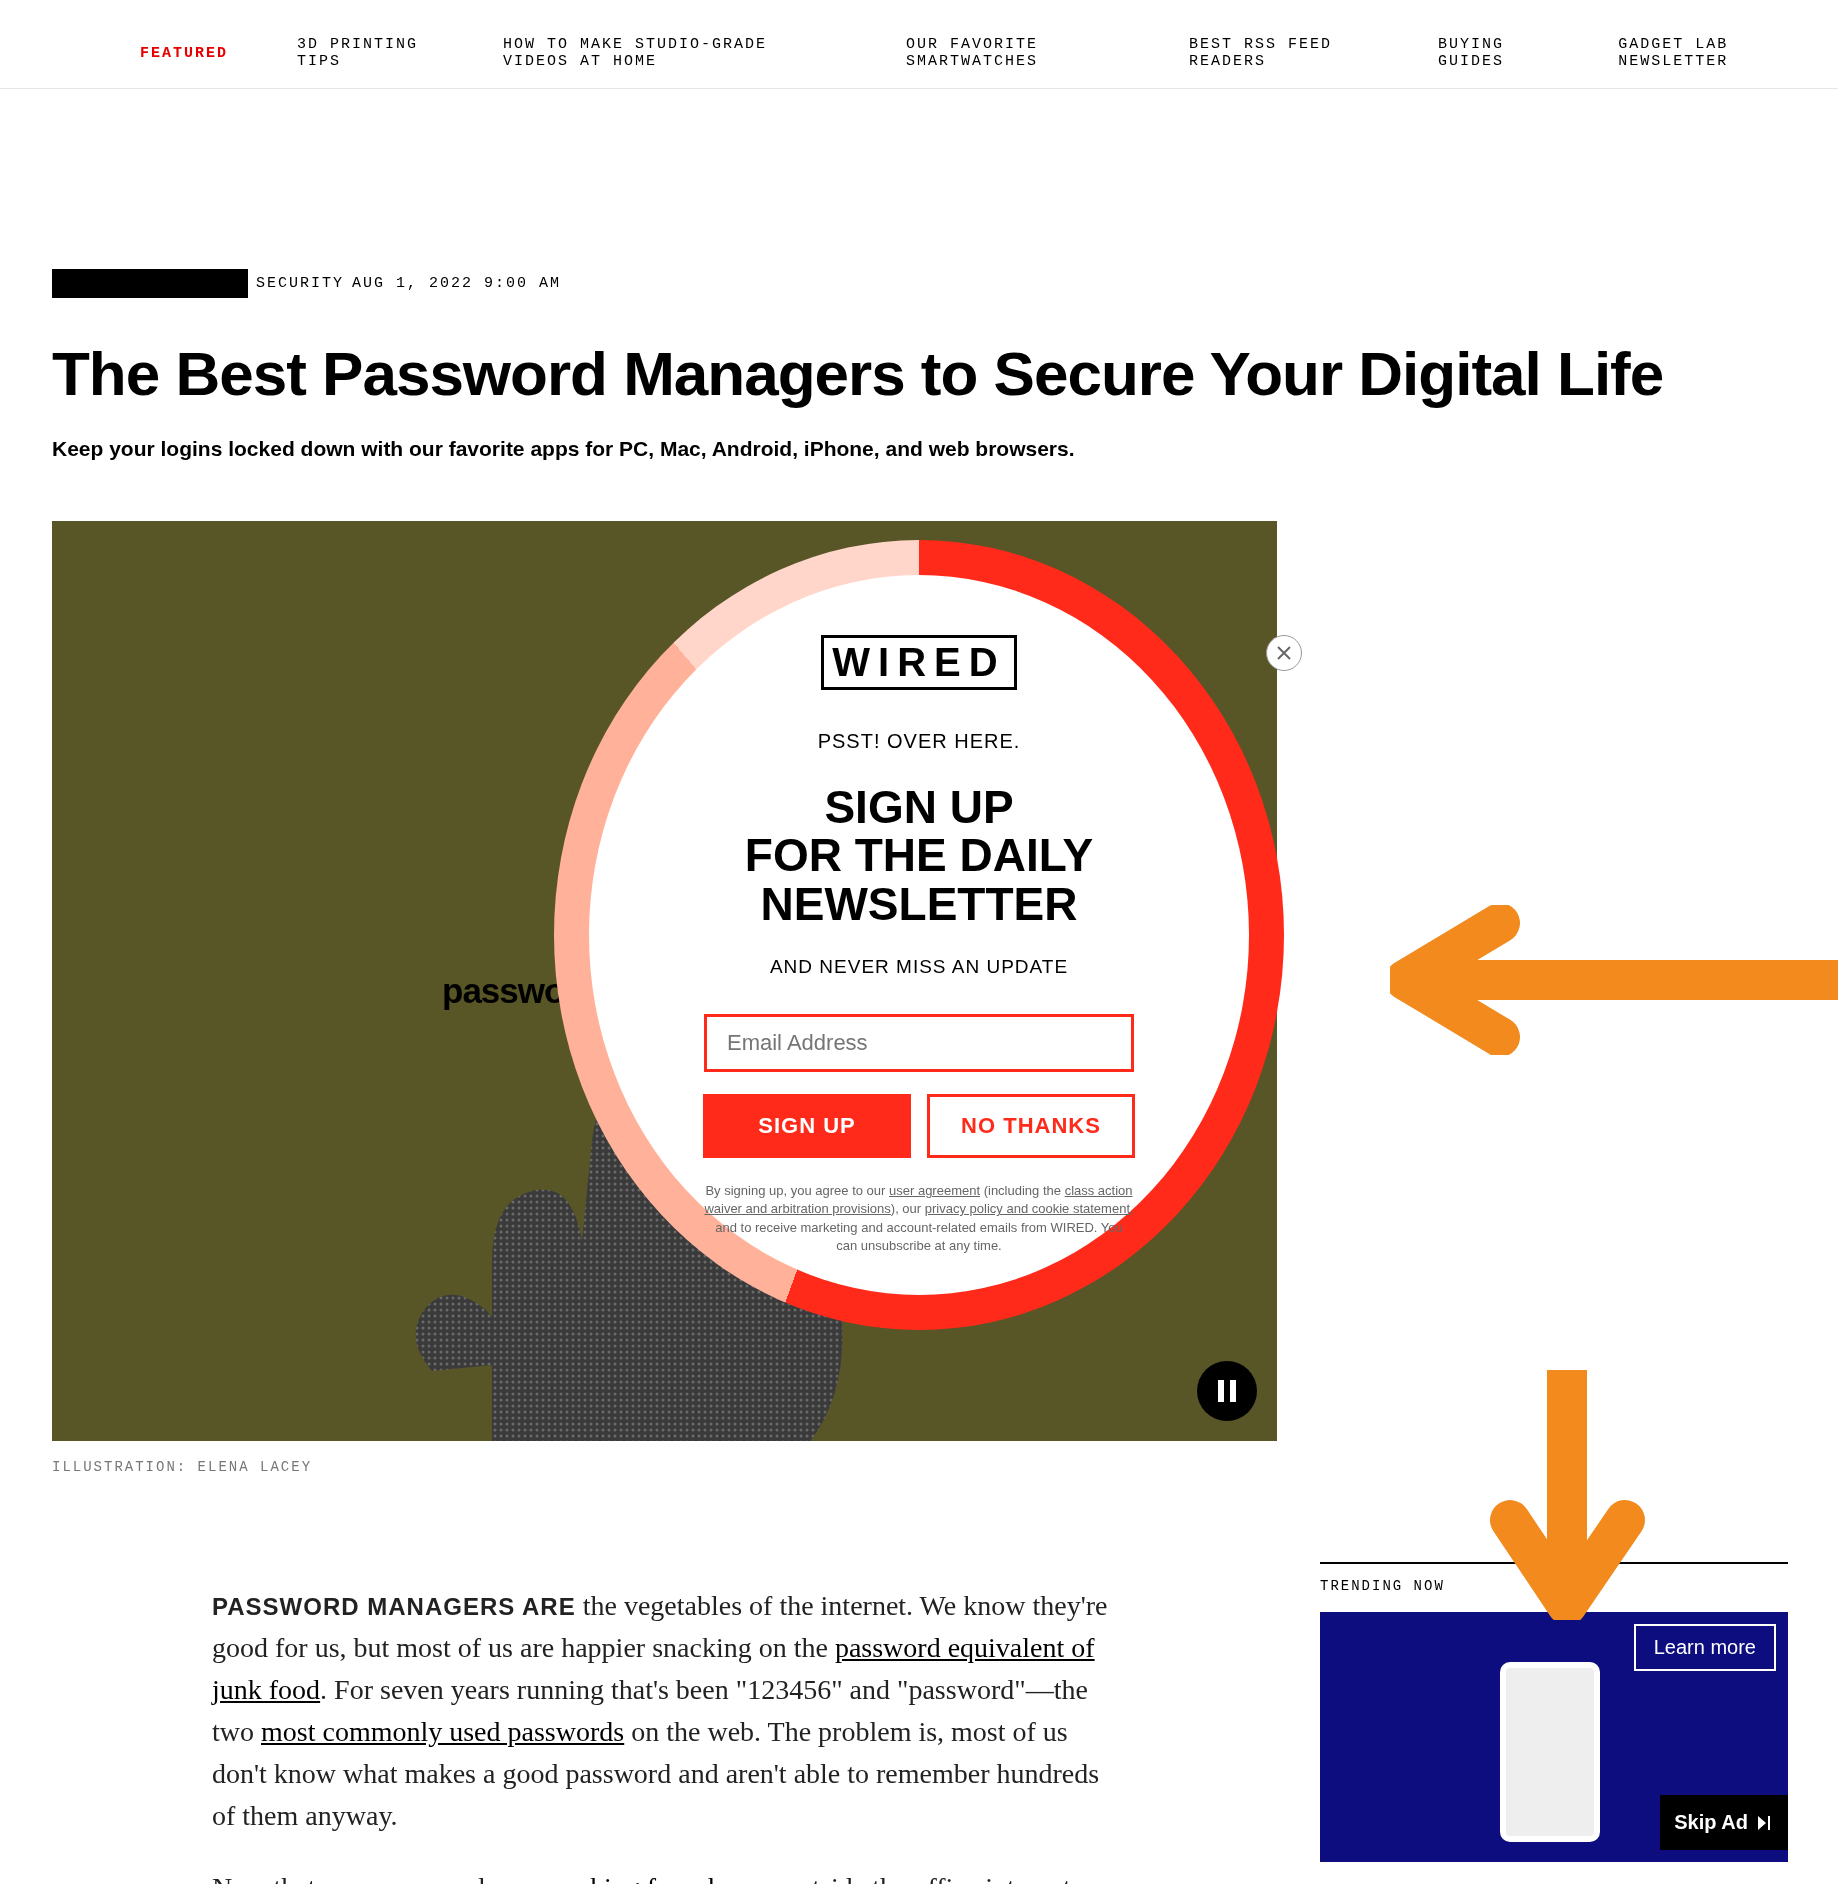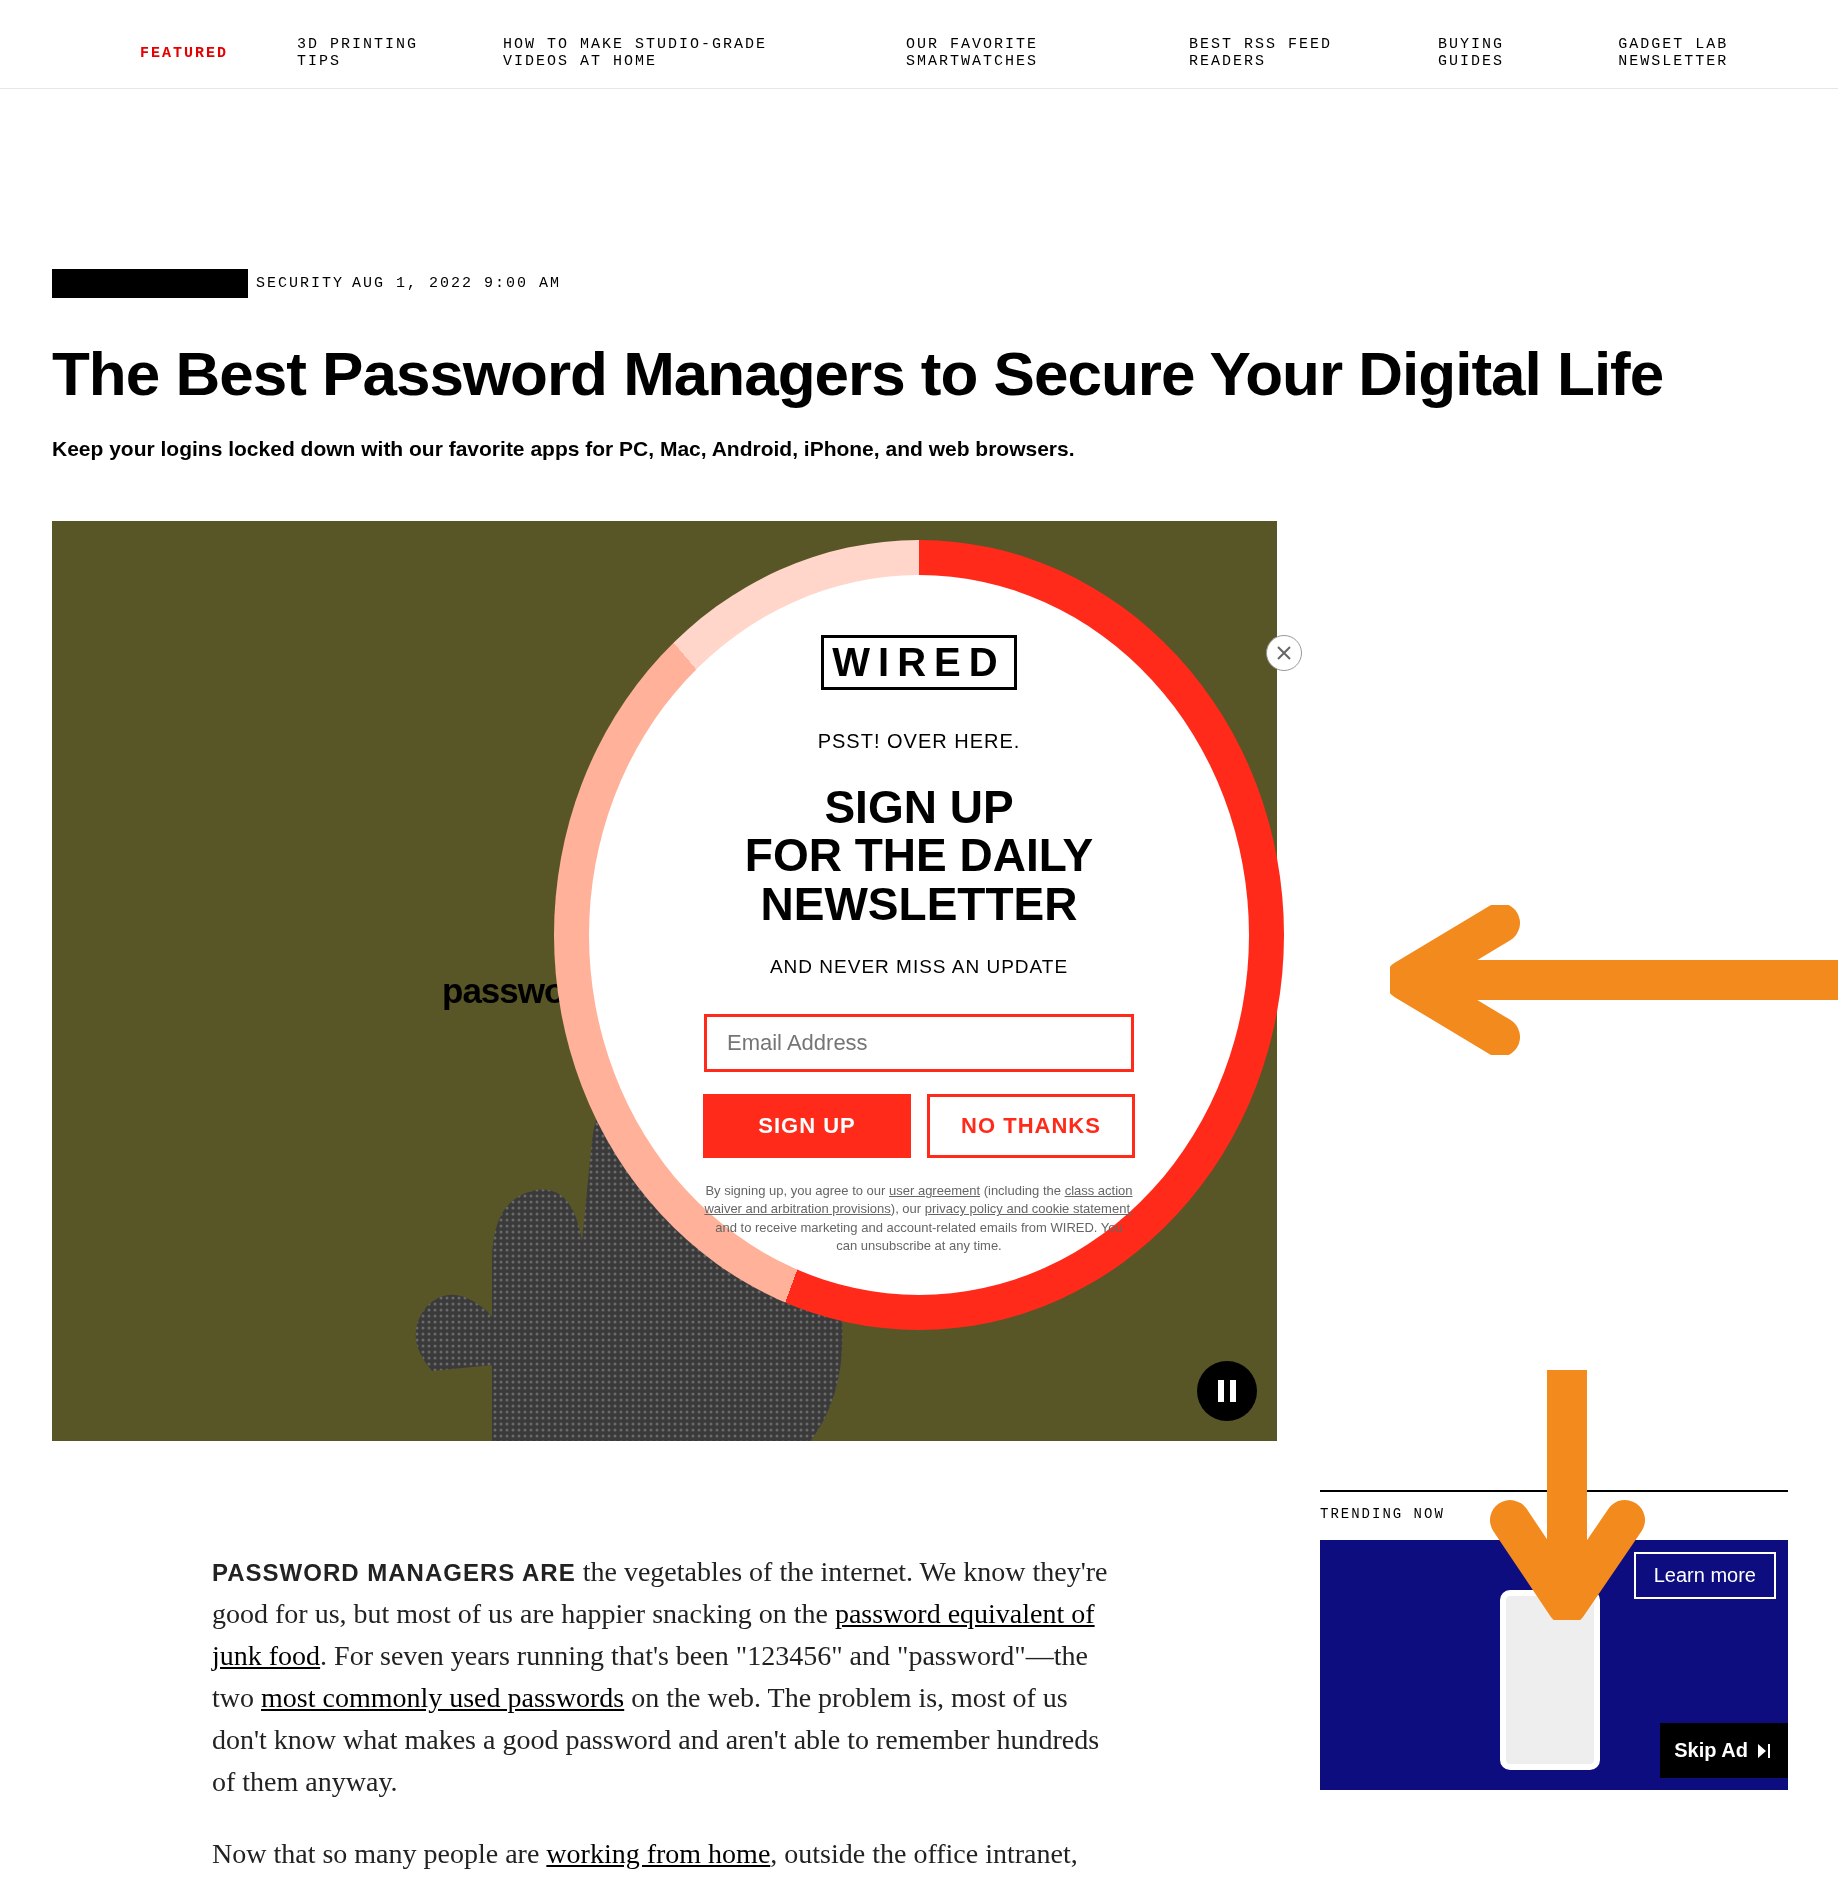--- a/index.html
+++ b/index.html
@@ -39,21 +39,21 @@
   .pause-btn { position:absolute; right:20px; bottom:20px; width:60px; height:60px; border-radius:50%; background:#000; display:flex; align-items:center; justify-content:center; cursor:pointer;}
   .pause-btn .bars { display:flex; gap:6px;}
   .pause-btn .bars span{ display:block; width:6px; height:22px; background:#fff;}
   .credit { font-family:'Courier New',monospace; font-size:14px; letter-spacing:2px; text-transform:uppercase; color:#777; margin-top:18px;}
   
   .body-col { width:905px; margin-left:160px; margin-top:110px; font-size:28px; line-height:1.5; color:#222;}
   .body-col p { margin-bottom:30px; }
   .body-col .lede { font-family:-apple-system,Helvetica,Arial,sans-serif; font-weight:800; text-transform:uppercase; letter-spacing:1px; font-size:24px;}
   .body-col a { color:#000; text-decoration:underline; cursor:pointer;}
   
-  .sidebar { position:absolute; left:1320px; top:1490px; width:468px;}
+  .sidebar { position:absolute; left:1320px; top:1562px; width:468px;}
   .trending-rule { border-top:2px solid #000; margin-bottom:14px;}
   .trending-label { font-family:'Courier New',monospace; font-size:14px; letter-spacing:2px; text-transform:uppercase; margin-bottom:18px;}
   .ad-box { width:468px; height:250px; background:#0d0d80; position:relative; overflow:hidden;}
   .ad-learn { position:absolute; right:12px; top:12px; color:#fff; border:2px solid #fff; padding:10px 18px; font-family:-apple-system,Helvetica,Arial,sans-serif; font-size:20px; cursor:pointer;}
   .ad-skip { position:absolute; right:0; bottom:12px; background:#000; color:#fff; font-family:-apple-system,Helvetica,Arial,sans-serif; font-weight:700; font-size:20px; padding:16px 14px; display:flex; align-items:center; gap:8px; cursor:pointer;}
   .ad-phone { position:absolute; left:180px; top:50px; width:100px; height:180px; background:#eee; border-radius:10px; border:6px solid #fff;}
   
   .modal-layer { position:absolute; left:0; top:0; width:100%; height:1884px; display:flex; justify-content:center; pointer-events:none;}
   .modal { position:absolute; top:540px; width:730px; height:790px; pointer-events:auto;}
   .ring { position:absolute; inset:0; border-radius:50%; background: conic-gradient(#ff2a1a 0deg 200deg, #ffb199 200deg 320deg, #ffd6c9 320deg 360deg); }
@@ -110,20 +110,21 @@
           <path d="M120,560 L120,320 Q120,260 160,250 Q200,240 210,300 L220,200 Q225,150 260,150 Q295,150 300,200 L305,140 Q310,95 345,95 Q380,95 385,140 L390,180 Q395,135 425,135 Q460,135 462,185 L470,380 Q475,470 420,520 L400,560 Z
                  M60,430 Q30,395 55,365 Q80,340 115,370 L160,420" fill="url(#halftone)"></path>
         </svg>
         <div class="pause-btn">
           <span class="bars">
               <span></span>
               <span></span>
             </span>
         </div>
       </div>
+      <div class="credit">Illustration: Elena Lacey</div>
     </div>
   </div>
 
   <div class="body-col">
     <p>
       <span class="lede">Password managers are</span><span> the vegetables of the internet. We know they're good for us, but most of us are happier snacking on the </span><a>password equivalent of junk food</a><span>. For seven years running that's been "123456" and "password"—the two </span><a>most commonly used passwords</a><span> on the web. The problem is, most of us don't know what makes a good password and aren't able to remember hundreds of them anyway.</span>
     </p>
     <p>
       <span>Now that so many people are </span><a>working from home</a><span>, outside the office intranet, the number of passwords you need may have significantly increased. The safest (if craziest) way to store them is to memorize them all. (Make sure they are long, strong, and </span>
     </p>

